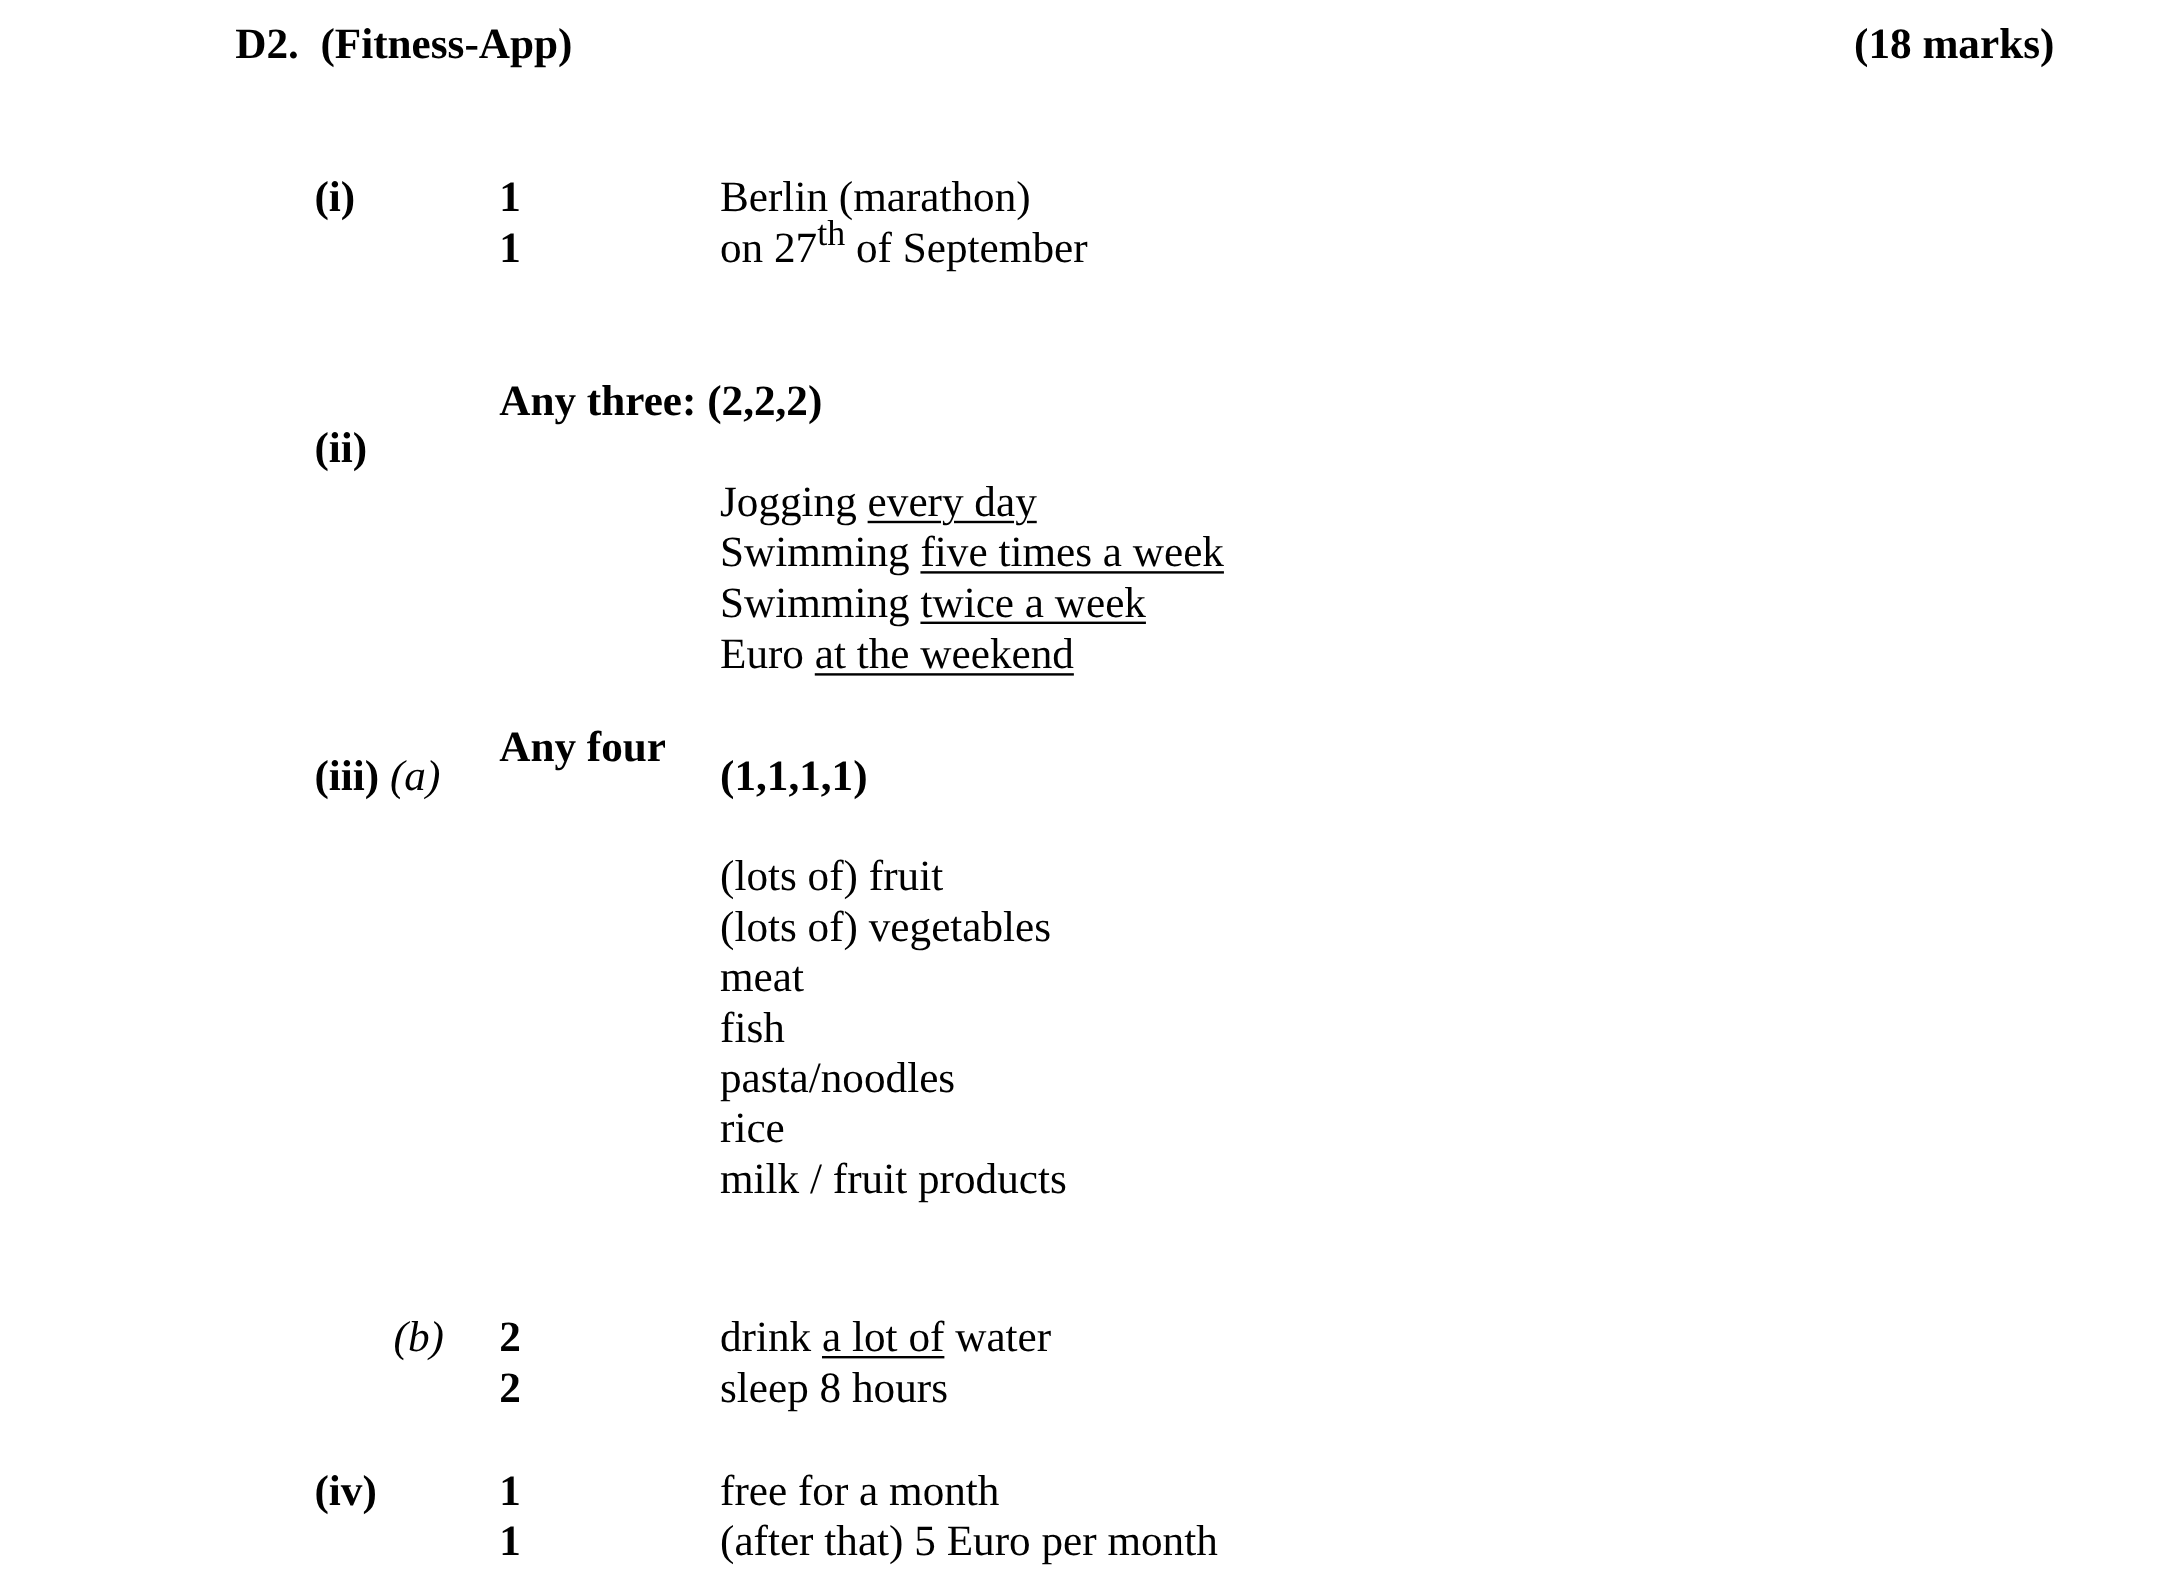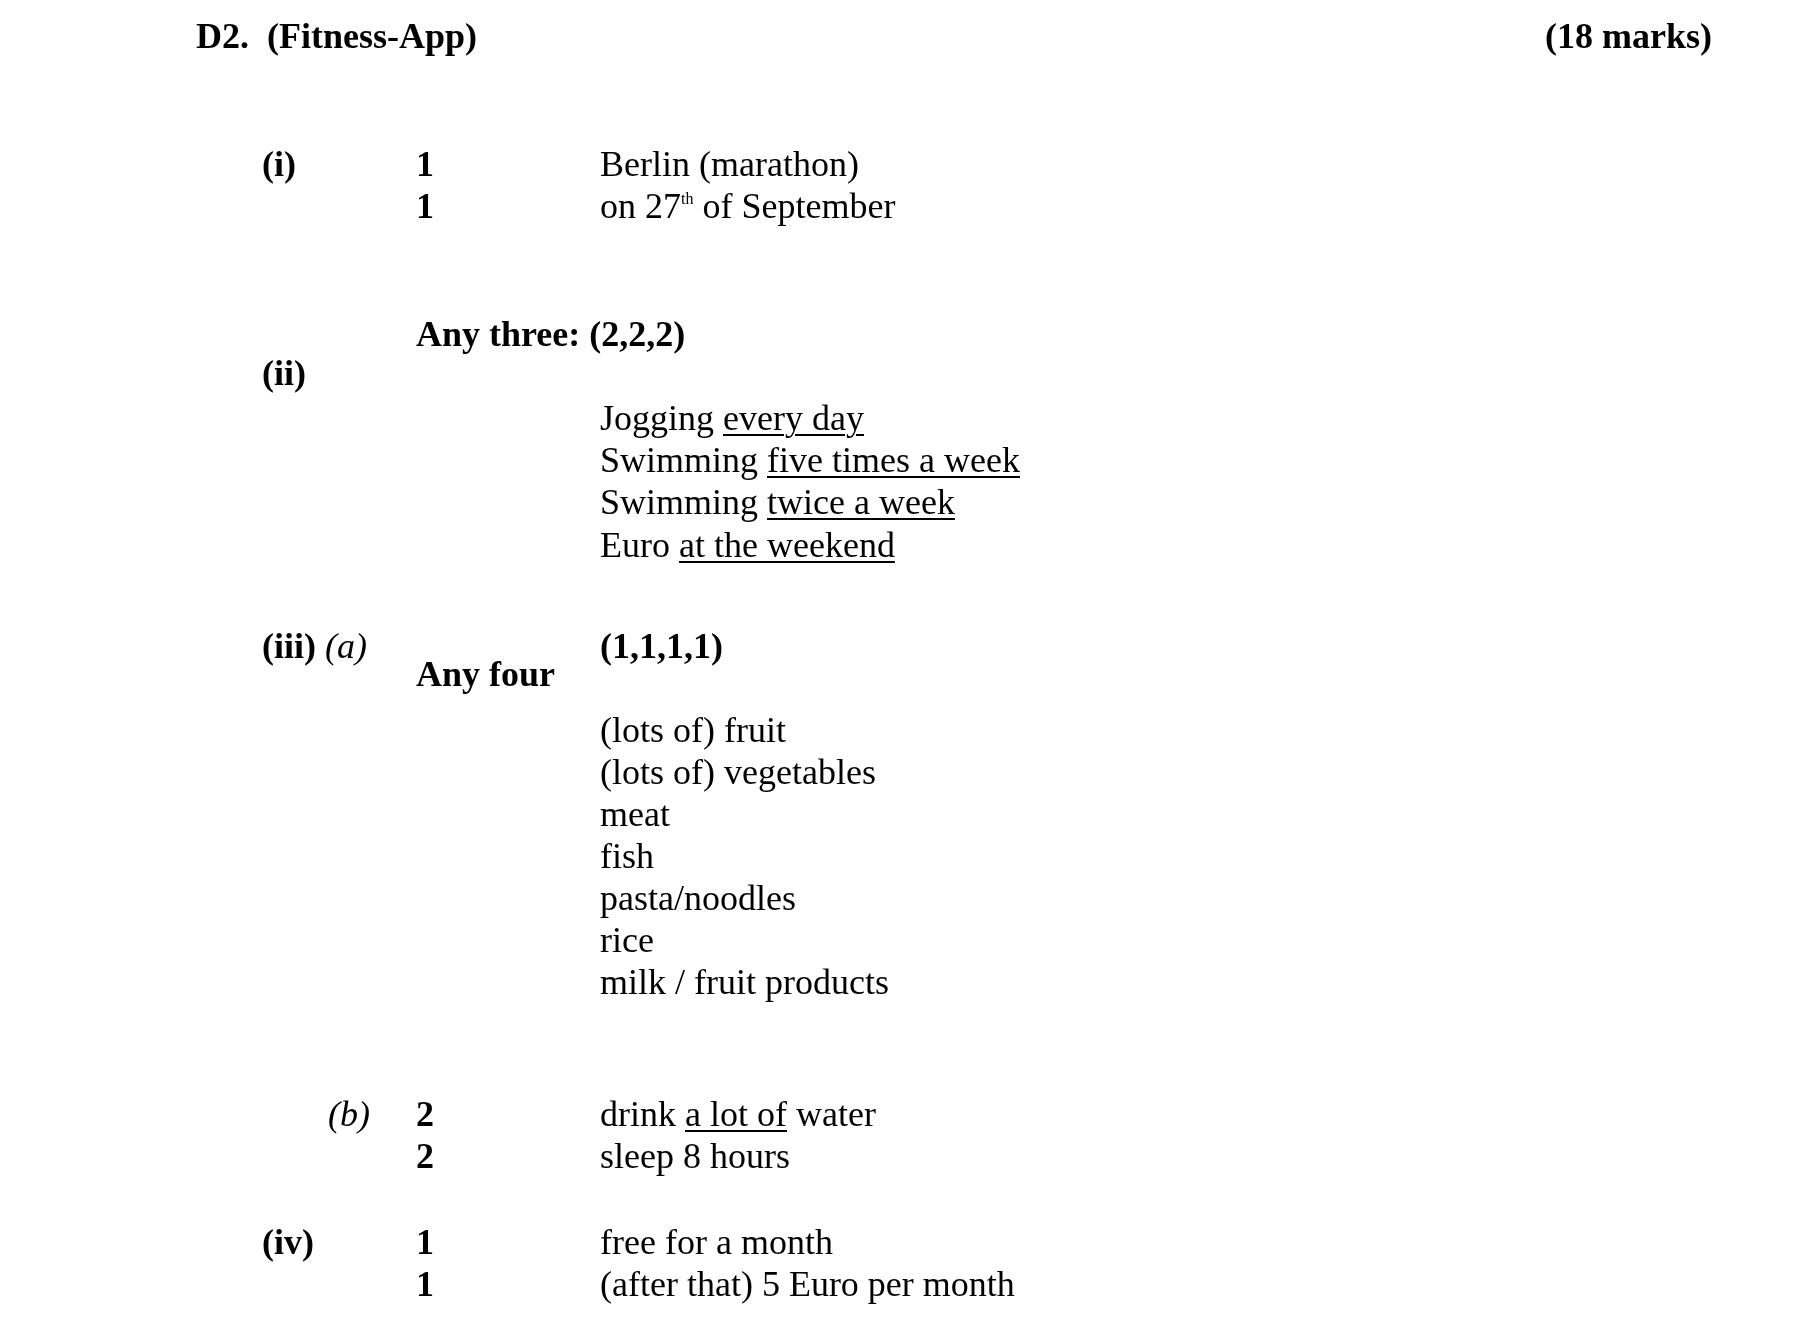--- a/index.html
+++ b/index.html
@@ -22,21 +22,21 @@
       line-height: 1;
     }
     .bold { font-weight: bold; }
     .ital { font-style: italic; font-weight: normal; }
     u {
       text-decoration: underline;
       text-decoration-thickness: 2px;
       text-underline-offset: 4px;
     }
     sup {
-      font-size: 16px;
+      font-size: 30px;
       vertical-align: 0;
       position: relative;
       top: -14px;
     }
     
     .col-label { left: 262px; }
     .col-sub   { left: 328px; }
     .col-mark  { left: 416px; }
     .col-ans   { left: 587px; margin-left: 13px; }
   </style>
@@ -57,21 +57,21 @@
 
 <div class="abs bold col-label" style="top:319px;margin-top:36px;">(ii)</div>
 <div class="abs bold col-mark" style="top:316px;">Any three: (2,2,2)</div>
 
 <div class="abs col-ans" style="top:400px;"><span>Jogging </span><u>every day</u></div>
 <div class="abs col-ans" style="top:442px;"><span>Swimming </span><u>five times a week</u></div>
 <div class="abs col-ans" style="top:484px;"><span>Swimming </span><u>twice a week</u></div>
 <div class="abs col-ans" style="top:527px;"><span>Euro </span><u>at the weekend</u></div>
 
 <div class="abs bold col-label" style="top:628px;"><span>(iii)</span> <span class="ital">(a)</span></div>
-<div class="abs bold col-mark" style="top:656px;text-align:center;">Any four</div>
+<div class="abs bold col-mark" style="top:604px;text-align:center;">Any four</div>
 <div class="abs bold col-ans" style="top:628px;">(1,1,1,1)</div>
 
 <div class="abs col-ans" style="top:712px;">(lots of) fruit</div>
 <div class="abs col-ans" style="top:754px;">(lots of) vegetables</div>
 <div class="abs col-ans" style="top:796px;">meat</div>
 <div class="abs col-ans" style="top:838px;">fish</div>
 <div class="abs col-ans" style="top:880px;">pasta/noodles</div>
 <div class="abs col-ans" style="top:922px;">rice</div>
 <div class="abs col-ans" style="top:964px;">milk / fruit products</div>
 

